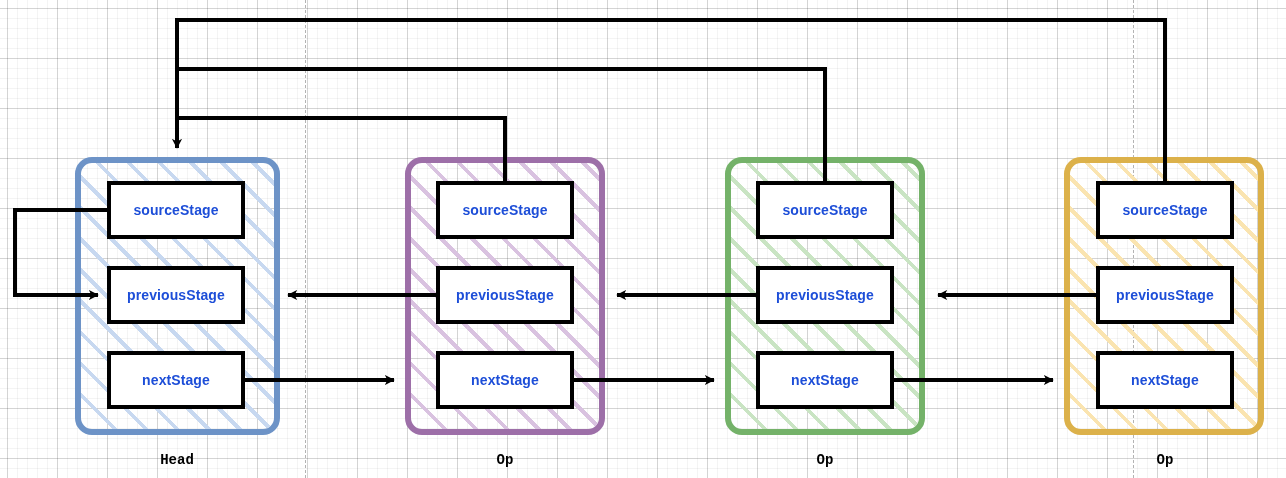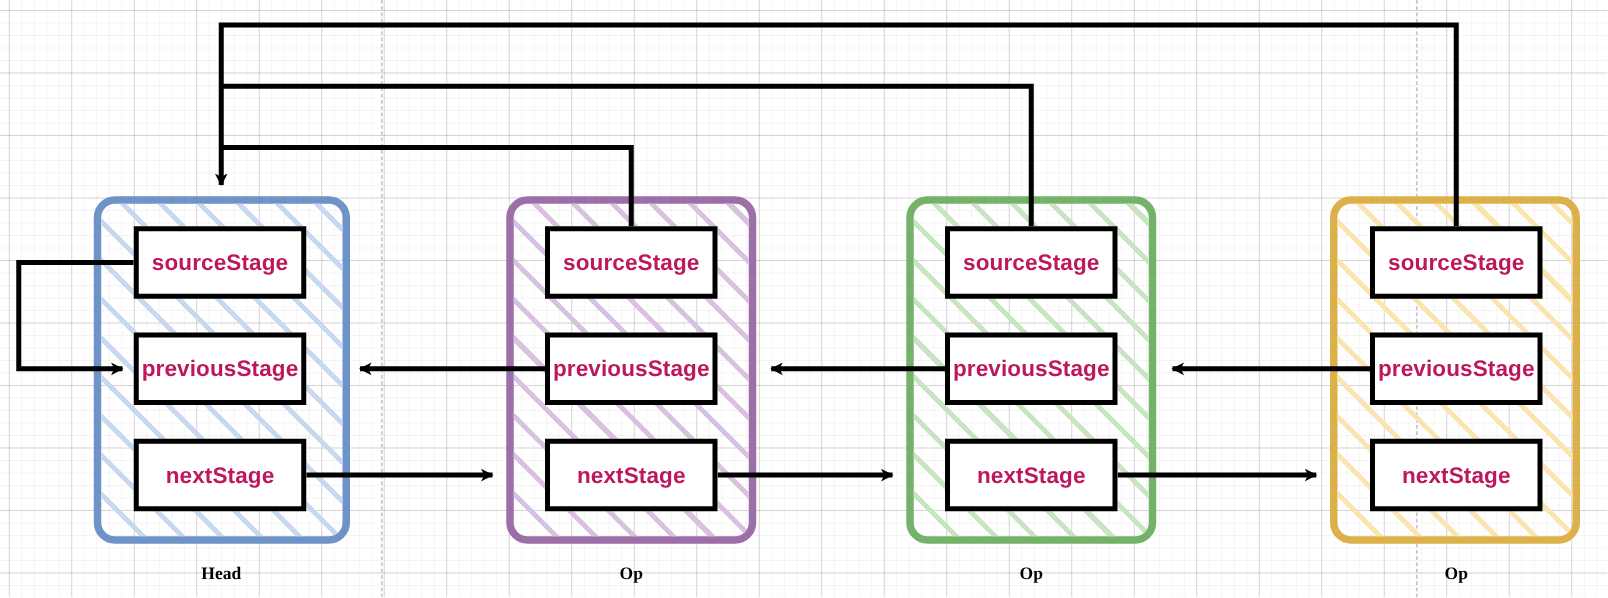--- a/index.html
+++ b/index.html
@@ -58,34 +58,34 @@
     border-radius: 11px;
   }
   .stage {
     position: absolute;
     box-sizing: border-box;
     background: #ffffff;
     border: 4px solid #000000;
     display: flex;
     align-items: center;
     justify-content: center;
-    color: #be185d;
+    color: #1d4ed8;
     font-weight: bold;
-    font-size: 18px;
+    font-size: 14px;
     letter-spacing: 0.1px;
     font-family: "Liberation Sans", sans-serif;
     z-index: 5;
   }
   .group-label {
     position: absolute;
     text-align: center;
     font-weight: bold;
     font-size: 14px;
     color: #000000;
-    font-family: Liberation Serif, serif;
+    font-family: Liberation Mono, monospace;
     white-space: nowrap;
   }
 </style>
 </head>
 <body>
 
 <div id="canvas">
 
   <div class="guide" style="left:305px;"></div>
   <div class="guide" style="left:1133px;"></div>

